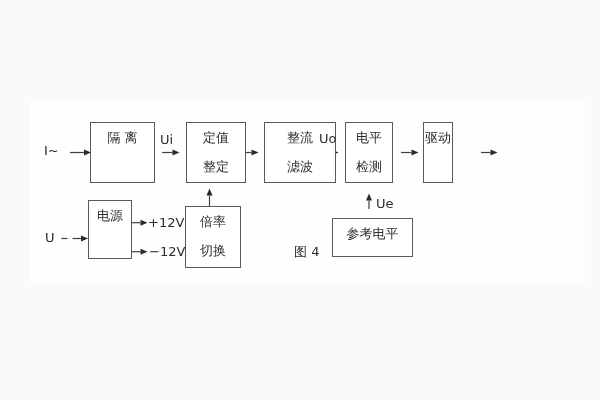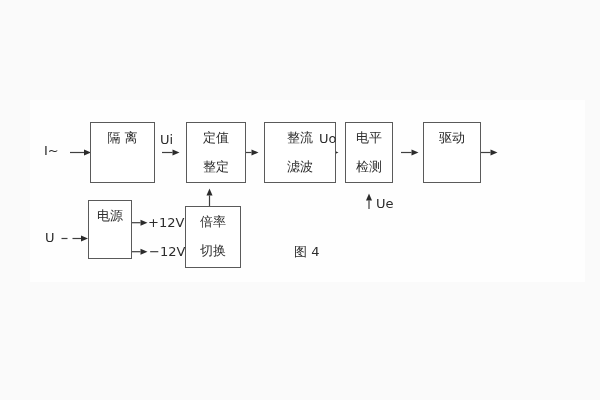--- a/index.html
+++ b/index.html
@@ -69,34 +69,37 @@
   <div class="block" style="left:264px;top:122px;width:72px;height:61px">
     <span class="bl">整流</span>
     <span class="bl">滤波</span>
   </div>
 
   <div class="block" style="left:345px;top:122px;width:48px;height:61px">
     <span class="bl">电平</span>
     <span class="bl">检测</span>
   </div>
 
-  <div class="block" style="left:423px;top:122px;width:58px;height:61px">
+  <div class="block" style="left:423px;top:122px;width:30px;height:61px">
     <span class="bl">驱动</span>
   </div>
 
 
   <div class="block" style="left:88px;top:200px;width:44px;height:59px">
     <span class="bl">电源</span>
   </div>
 
   <div class="block" style="left:185px;top:206px;width:56px;height:62px">
     <span class="bl">倍率</span>
     <span class="bl">切换</span>
   </div>
 
+  <div class="block" style="left:332px;top:218px;width:81px;height:39px">
+    <span class="bl">参考电平</span>
+  </div>
 
   <div class="lab" style="left:44px;top:144px">I~</div>
   <div class="lab" style="left:45px;top:231px">U</div>
   <div class="lab" style="left:160px;top:133px">Ui</div>
   <div class="lab" style="left:319px;top:132px">Uo</div>
   <div class="lab" style="left:376px;top:197px">Ue</div>
   <div class="lab" style="left:148px;top:216px">+12V</div>
   <div class="lab" style="left:149px;top:245px">−12V</div>
   <div class="lab" style="left:294px;top:245px">图 4</div>
 

